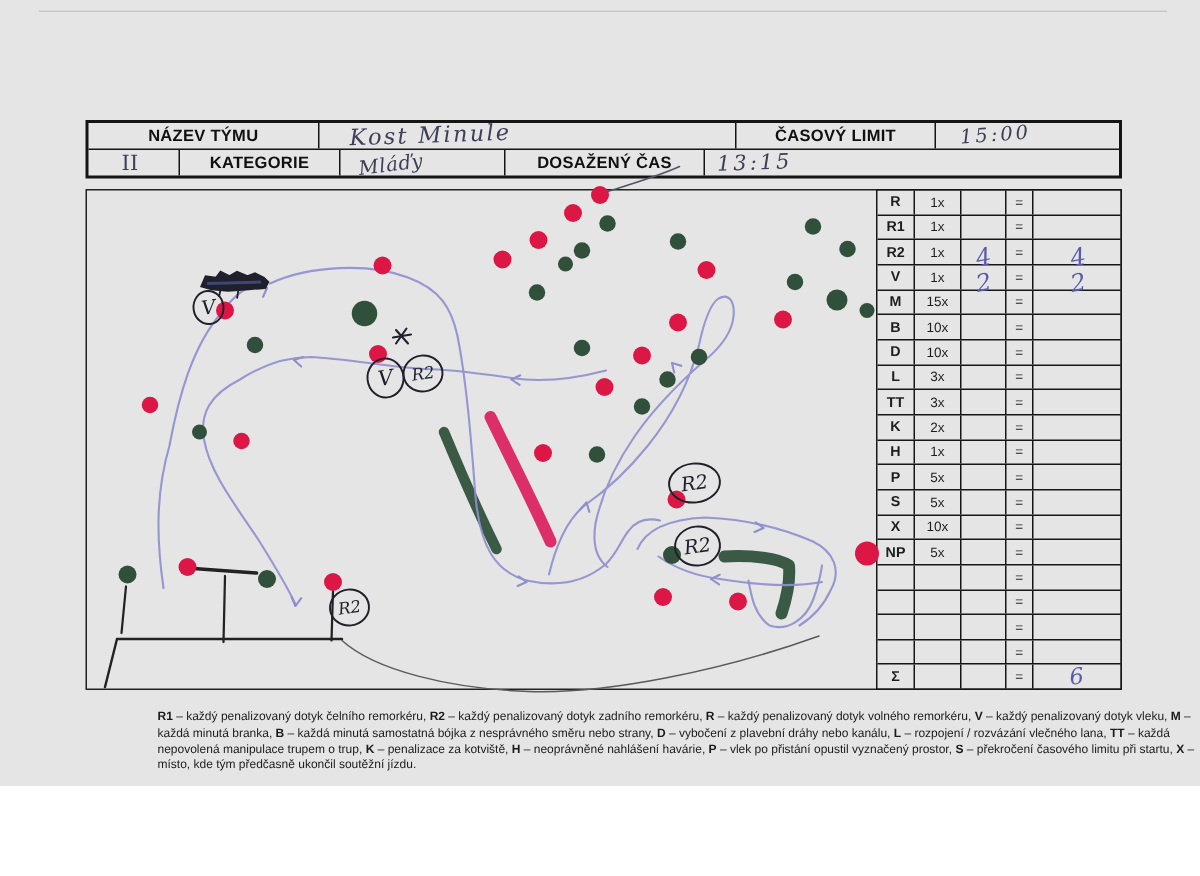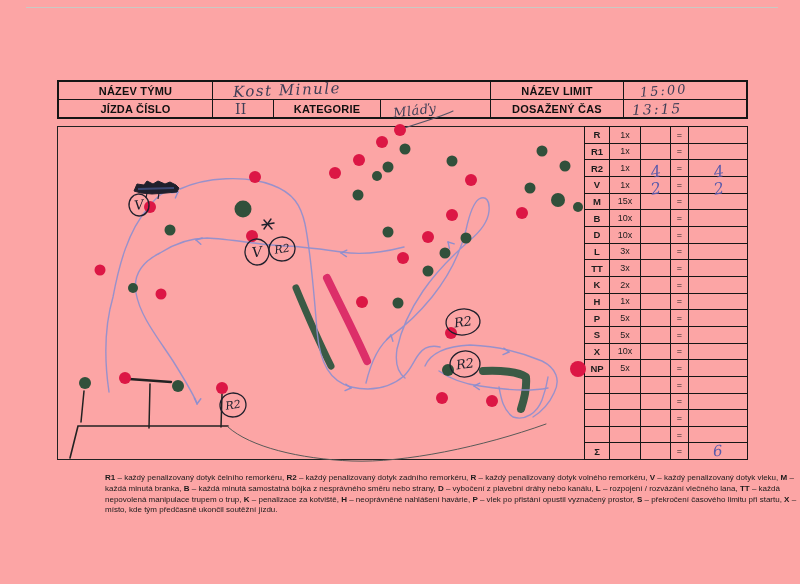--- a/index.html
+++ b/index.html
@@ -1,16 +1,16 @@
 <!DOCTYPE html>
 <html><head>
 <meta charset="utf-8">
 <style>
   html,body{margin:0;padding:0;background:#ffffff;}
-  .page{position:relative;width:800px;height:584px;background:#fca5a5;font-family:"Liberation Sans",sans-serif;overflow:hidden;}
+  .page{position:relative;width:800px;height:524px;background:#e5e5e5;font-family:"Liberation Sans",sans-serif;overflow:hidden;}
   .scan-edge{position:absolute;left:26px;top:7px;width:752px;height:1px;background:#c9c9c4;}
 
   
   .header-table{position:absolute;left:57px;top:80px;width:691px;height:39px;border:2px solid #151515;box-sizing:border-box;display:flex;flex-direction:column;z-index:2;}
   .hrow{display:flex;flex:1;box-sizing:border-box;min-height:0;}
   .hrow.first{border-bottom:1.5px solid #151515;}
   .hcell{box-sizing:border-box;border-right:1.5px solid #151515;display:flex;align-items:center;justify-content:center;font-weight:bold;font-size:11px;color:#101010;letter-spacing:.2px;white-space:nowrap;}
   .hcell.val{font-weight:normal;justify-content:flex-start;padding-left:6px;border-right:1.5px solid #151515;overflow:visible;}
   .hcell.last{border-right:none;}
   .w154{width:154px;flex:none}.w278{width:278px;flex:none}.w133{width:133px;flex:none}
@@ -51,27 +51,26 @@
 
 <div class="page">
   <div class="scan-edge"></div>
 
   <div class="header-table">
     <div class="hrow first">
       <div class="hcell w154">NÁZEV TÝMU</div>
       <div class="hcell val w278">
         <span class="hand team">Kost Minule</span>
       </div>
-      <div class="hcell w133">NÁZEV LIMIT</div>
+      <div class="hcell w133">ČASOVÝ LIMIT</div>
       <div class="hcell val grow last">
         <span class="hand limit">15:00</span>
       </div>
     </div>
     <div class="hrow">
-      <div class="hcell w154">JÍZDA ČÍSLO</div>
       <div class="hcell val w61">
         <span class="hand ride">II</span>
       </div>
       <div class="hcell w107">KATEGORIE</div>
       <div class="hcell val w110">
         <span class="hand cat">Mláďy</span>
       </div>
       <div class="hcell w133">DOSAŽENÝ ČAS</div>
       <div class="hcell val grow last">
         <span class="hand achv">13:15</span>

